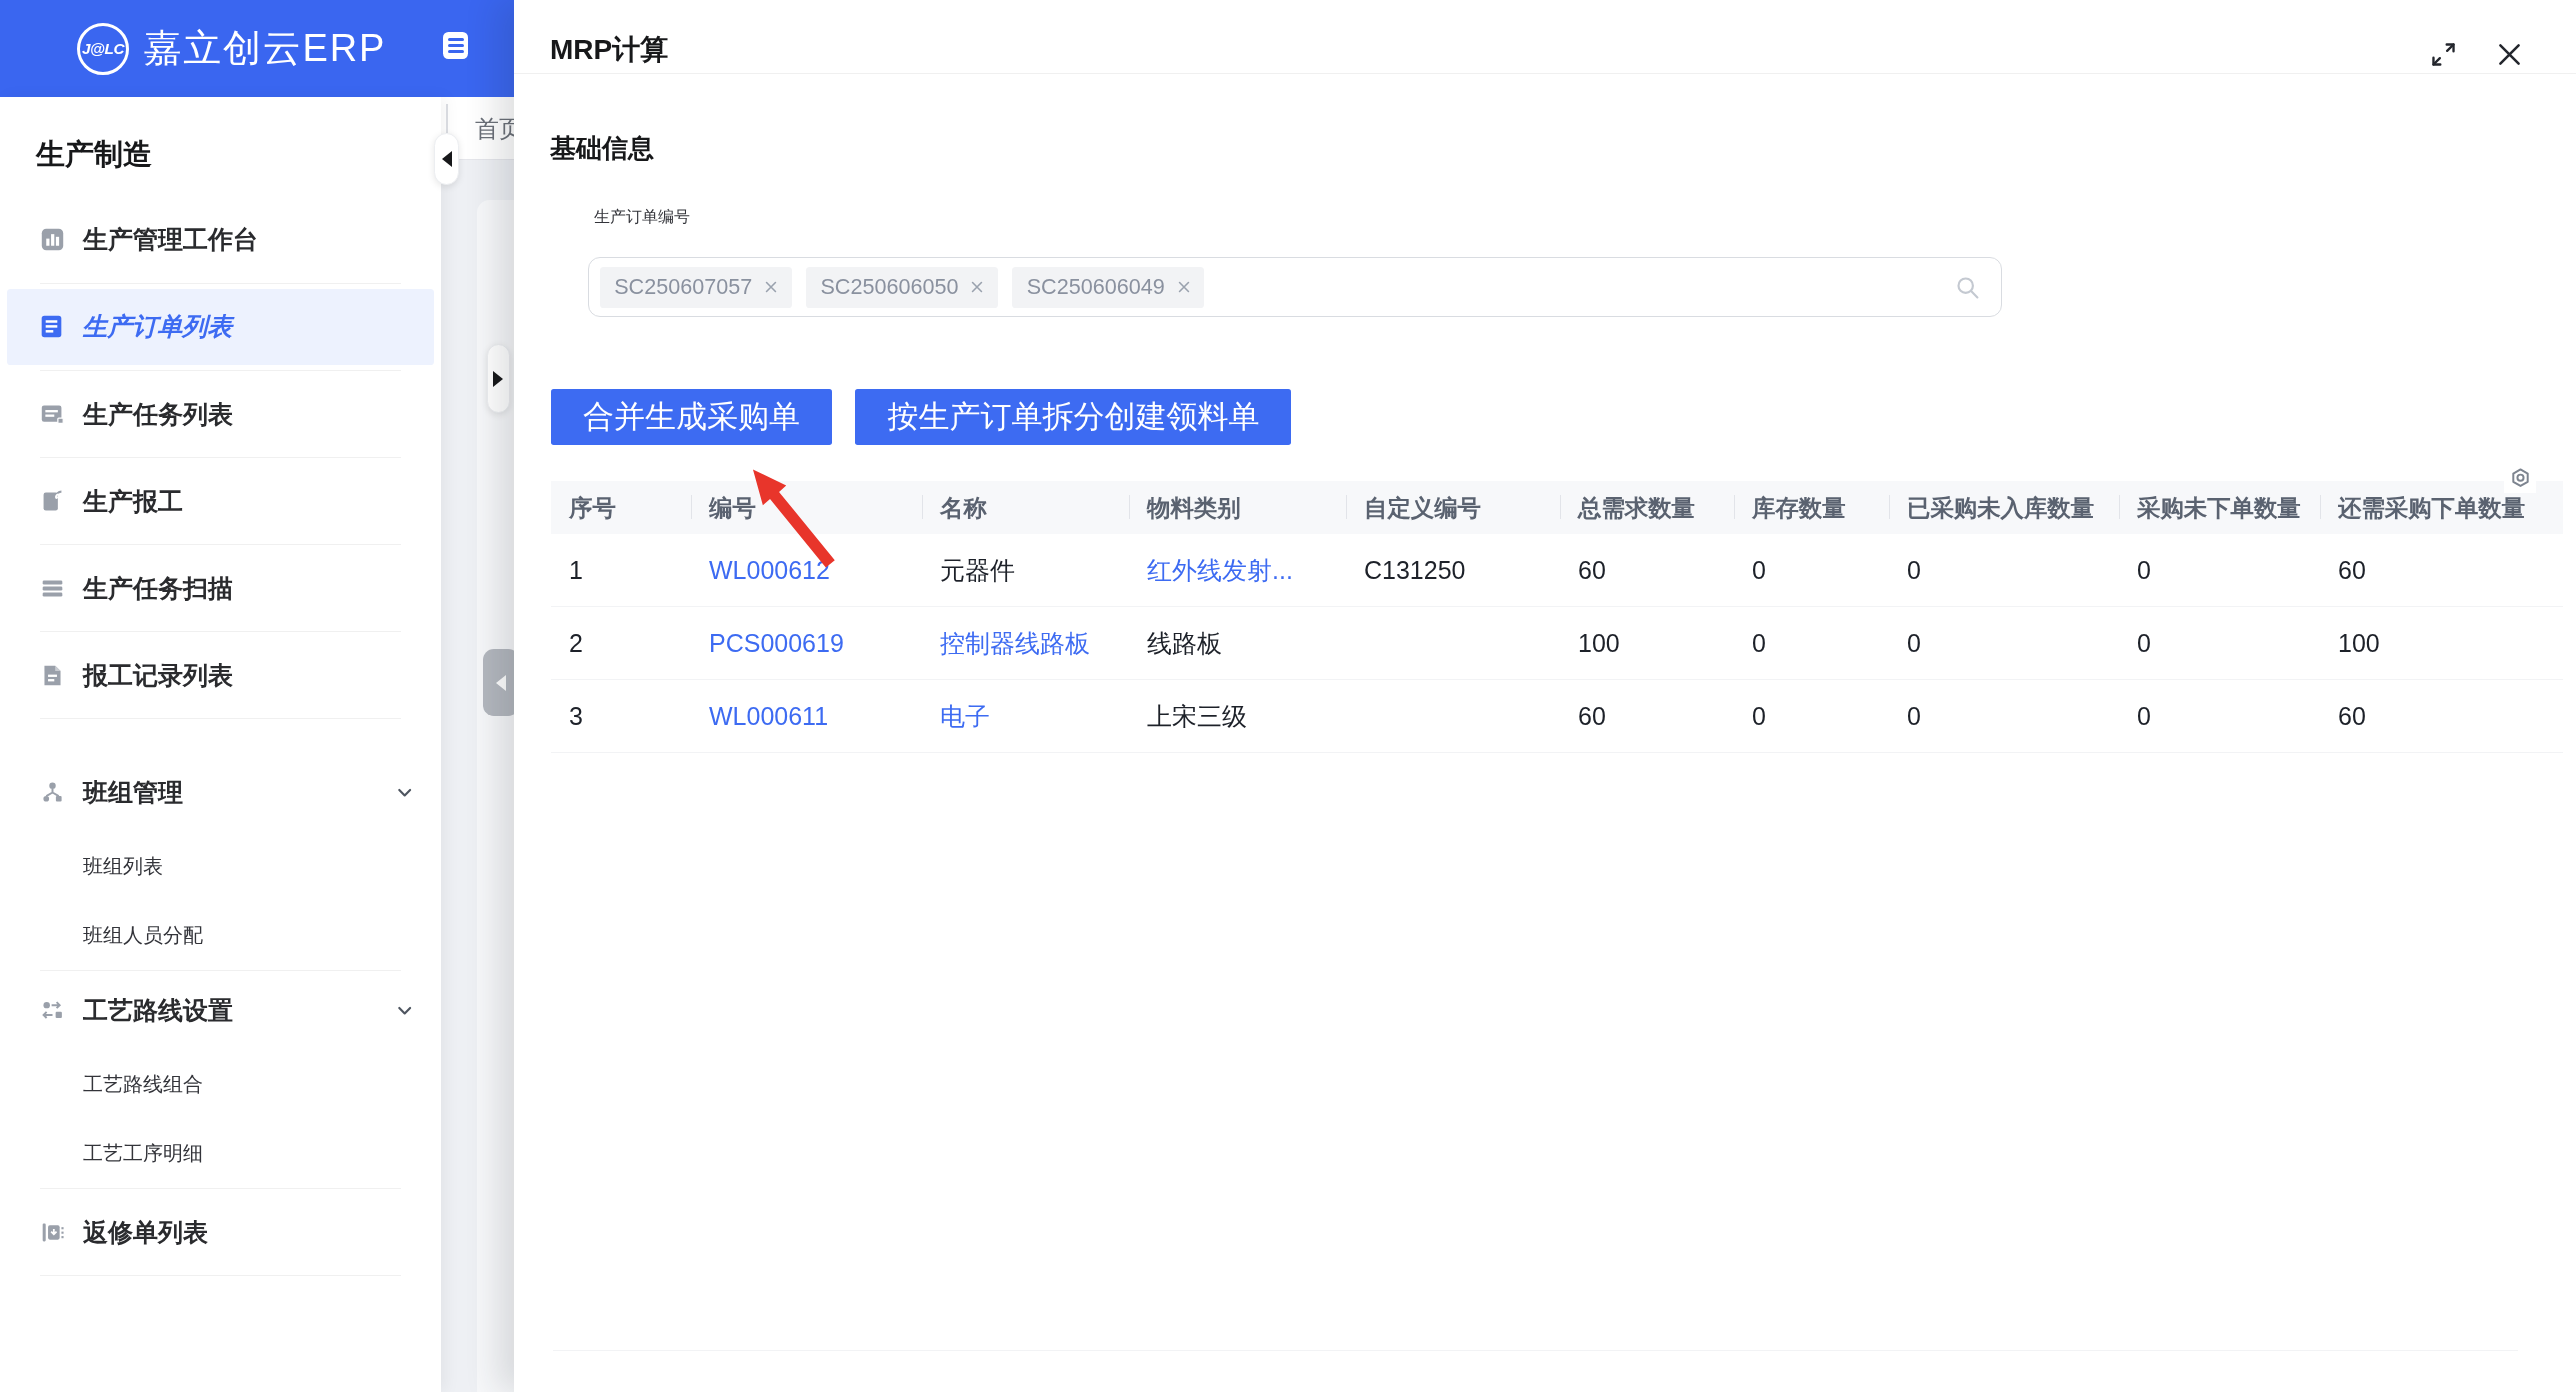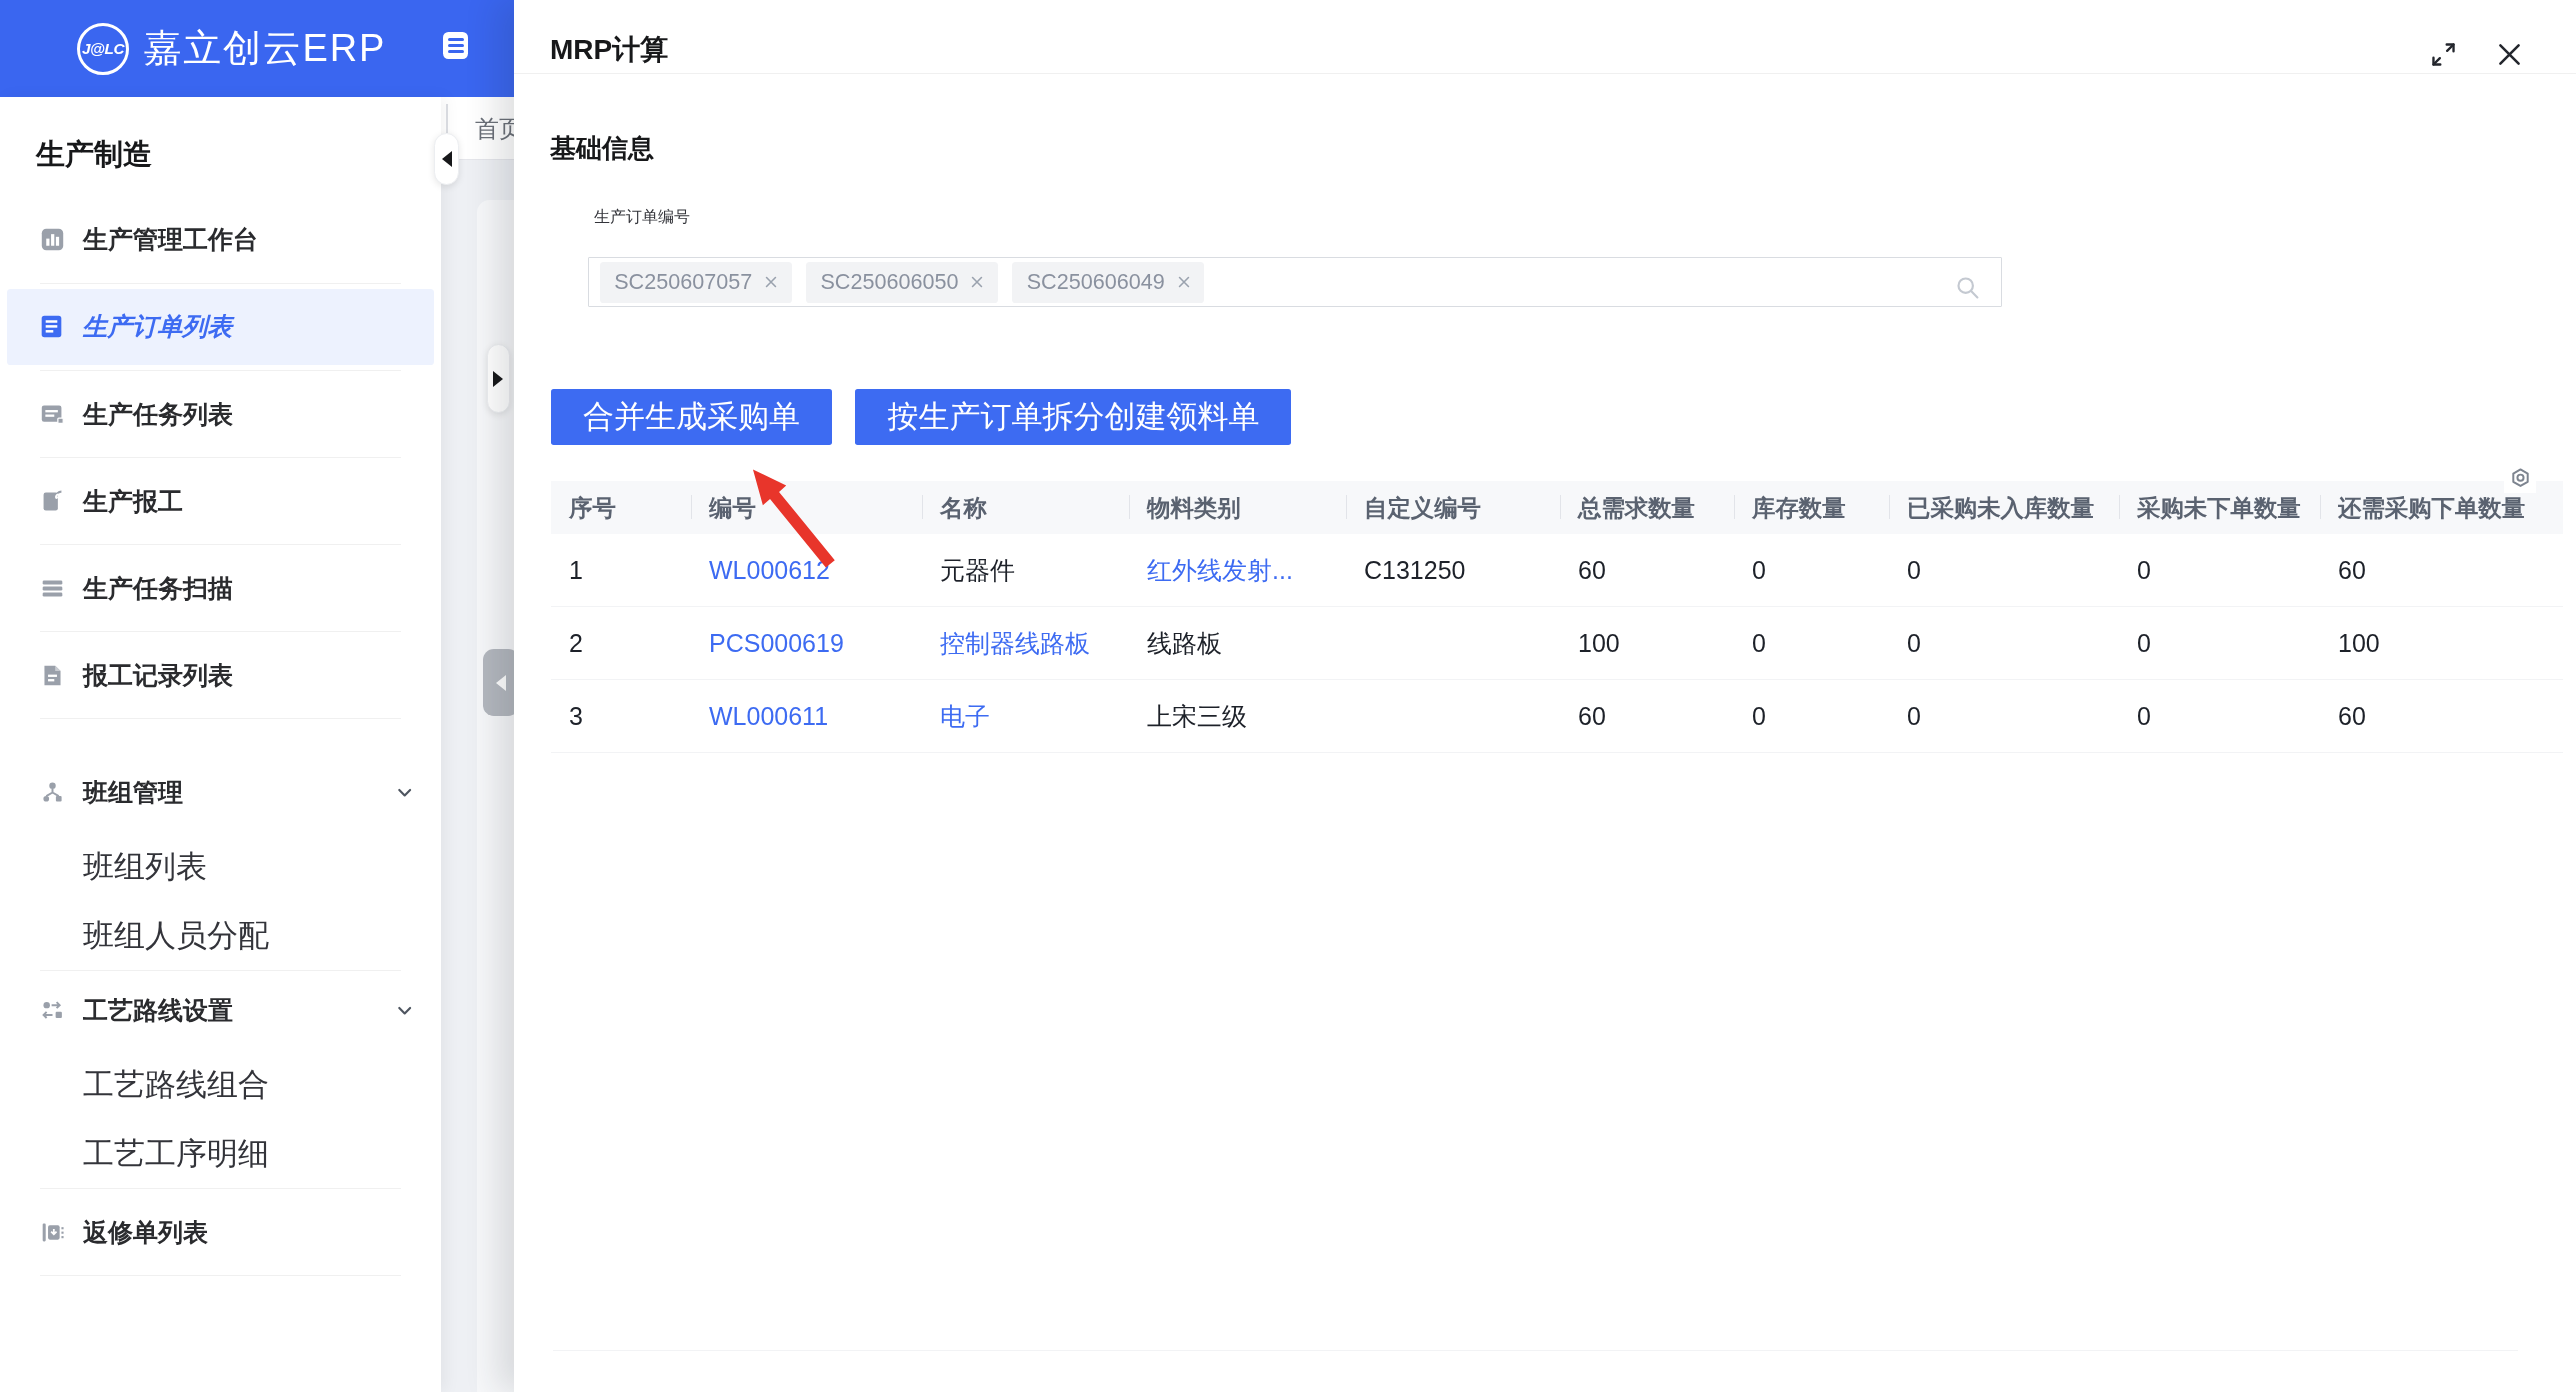--- a/index.html
+++ b/index.html
@@ -21,21 +21,21 @@
   .nav-item { position:relative; display:flex; align-items:center; height:86px; padding:0 25px 0 40px; cursor:pointer; }
   .nav-item .nico { width:25px; height:25px; flex:0 0 25px; display:flex; }
   .nav-item .nlabel { font-size:25px; font-weight:bold; color:#2a2b2e; margin-left:18px; white-space:nowrap; }
   .nav-item.selected { background:#edf2fe; margin:5.4px 7.2px; height:76px; border-radius:3.6px; padding:0 18px 0 32px; }
   .nav-item.selected .nlabel { color:#3d6bf2;font-style:italic; }
   .nav-divider { border-top:0.9px solid #f0f0f0; margin:0 40px; }
   .nav-gap { height:34px; }
   .nav-group { height:79px; }
   .chev { margin-left:auto; display:flex; }
   .nav-sub { display:flex; align-items:center; height:69px; padding-left:83px; cursor:pointer; }
-  .nav-sub .nlabel { font-size:31px; font-weight:400; color:#33343a; margin-left:0; }
+  .nav-sub .nlabel { font-size:20px; font-weight:400; color:#33343a; margin-left:0; }
 
   
   .bg-tabbar { position:absolute; left:441px; top:97px; right:0; height:63px; background:#ffffff; border-bottom:0.9px solid #e5e6eb; z-index:1; }
   .tab-home { position:absolute; left:34px; top:16px; font-size:24px; color:#6b7078; }
   .bg-content { position:absolute; left:441px; top:160px; right:0; bottom:0; background:#eef0f4; z-index:1; }
   .bg-card { position:absolute; left:36px; top:40px; right:0; bottom:0; background:#f7f8fa; border-radius:12.6px 0 0 0; }
   .pill { position:absolute; background:#ffffff; border:0.9px solid #eceef1; box-shadow:0 1.8px 7.2px rgba(0,0,0,.10); display:flex; align-items:center; justify-content:center; z-index:10; cursor:pointer; }
   .pill-a { left:434px; top:133px; width:25px; height:52px; border-radius:12.6px; }
   .pill-line { position:absolute; left:446px; top:104px; width:1.8px; height:29px; background:#d8dadf; z-index:10; }
   .pill-b { left:487px; top:344px; width:22.5px; height:69px; border-radius:11.7px; }
@@ -48,21 +48,21 @@
   
   .drawer { position:absolute; left:514px; top:0; width:2062px; height:1392px; background:#ffffff; box-shadow:-16px 0 32px rgba(29,33,41,.14); z-index:50; }
   .drawer-header { position:relative; height:74px; border-bottom:0.9px solid #f0f0f0; }
   .drawer-title { position:absolute; left:36px; top:31px; font-size:28px; font-weight:bold; color:#17181a; }
   .icon-btn { position:absolute; top:34px; width:40px; height:40px; display:flex; align-items:center; justify-content:center; cursor:pointer; }
   .icon-expand { left:1909px; }
   .icon-close { left:1975px; }
 
   .section-title { position:absolute; left:36px; top:131px; font-size:26px; font-weight:bold; color:#17181a; }
   .field-label { position:absolute; left:80px; top:207px; font-size:16px; color:#33343a; }
-  .tagbox { position:absolute; left:74px; top:257px; width:1414px; height:50px; border:0.9px solid #d9dce1; border-radius:1px; background:#fff; display:flex; align-items:center; padding:0 50px 0 10.8px; gap:14.4px; }
+  .tagbox { position:absolute; left:74px; top:257px; width:1414px; height:60px; border:0.9px solid #d9dce1; border-radius:12px; background:#fff; display:flex; align-items:center; padding:0 50px 0 10.8px; gap:14.4px; }
   .tag { display:flex; align-items:center; height:41px; background:#f2f3f5; border-radius:3.6px; padding:0 12.6px 0 14.4px; }
   .tag-text { font-size:21.6px; color:#8a919f; }
   .tag .tag-x { margin-left:10.8px; display:flex; cursor:pointer; }
   .tagbox .search-ic { position:absolute; right:20px; top:16px; }
 
   .btn-row { position:absolute; left:37px; top:389px; display:flex; gap:23.4px; }
   .btn { height:56px; background:#3d6bf2; color:#ffffff; font-size:31px; border:none; border-radius:2.7px; padding:0 32px; display:flex; align-items:center; justify-content:center; cursor:pointer; font-family:inherit; }
 
   
   .mtable { position:absolute; left:37px; top:481px; width:2012px; }

